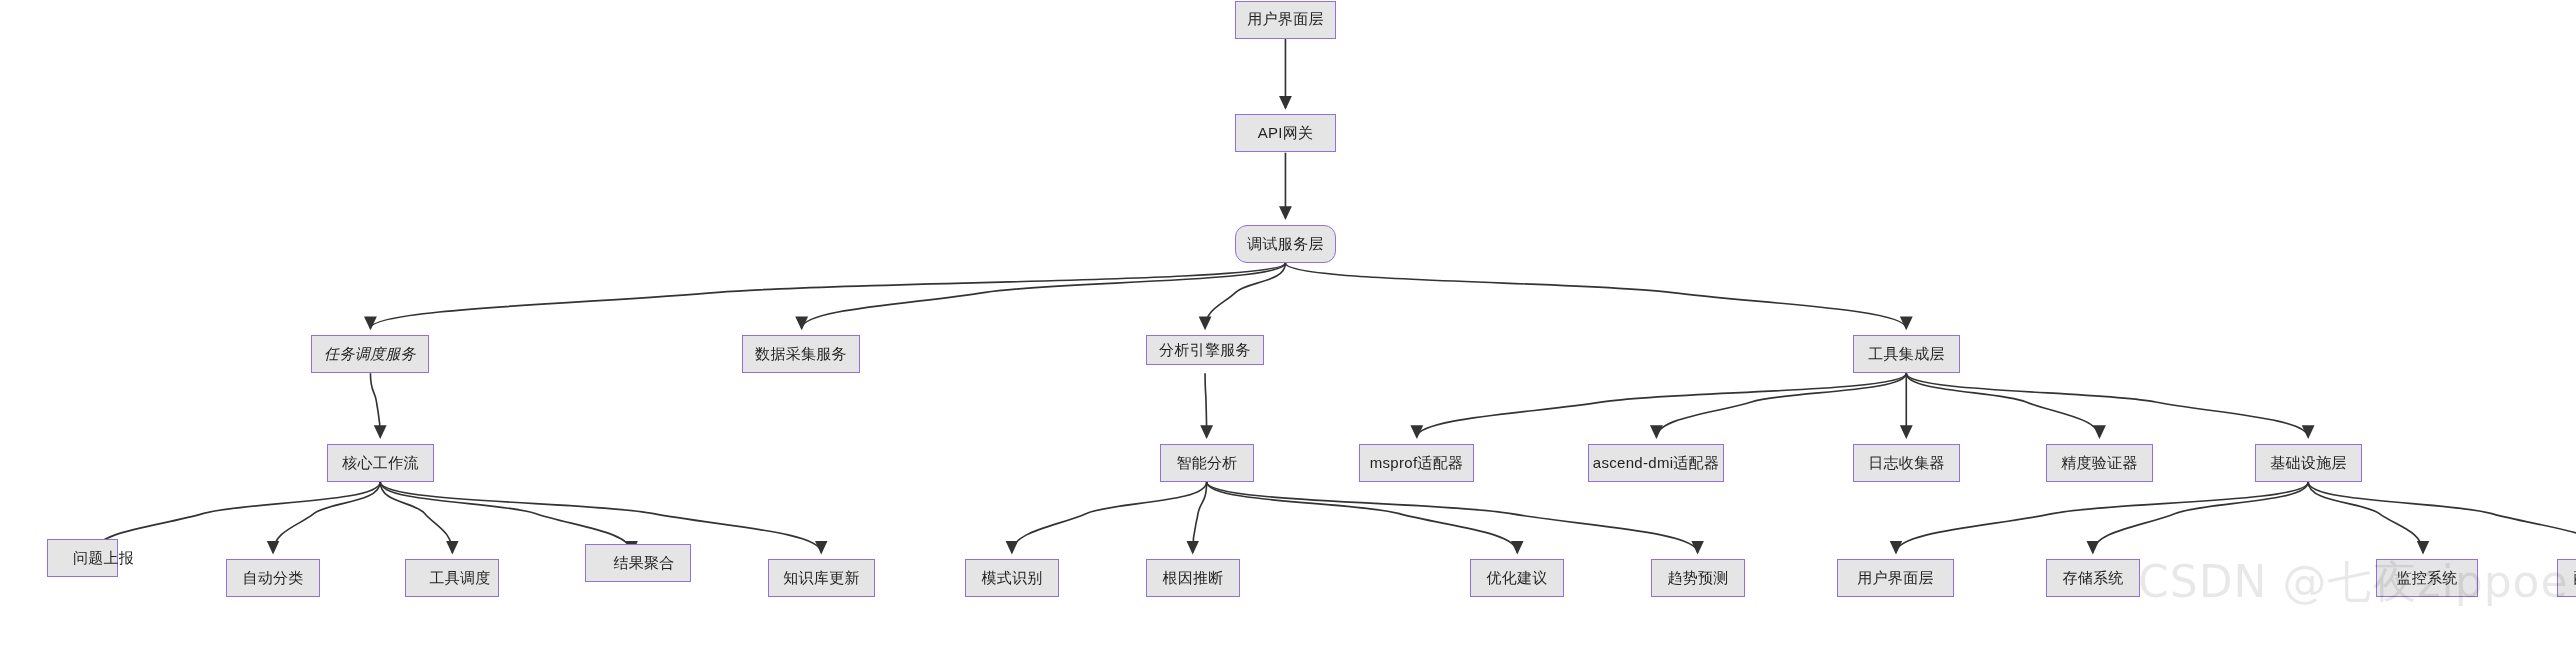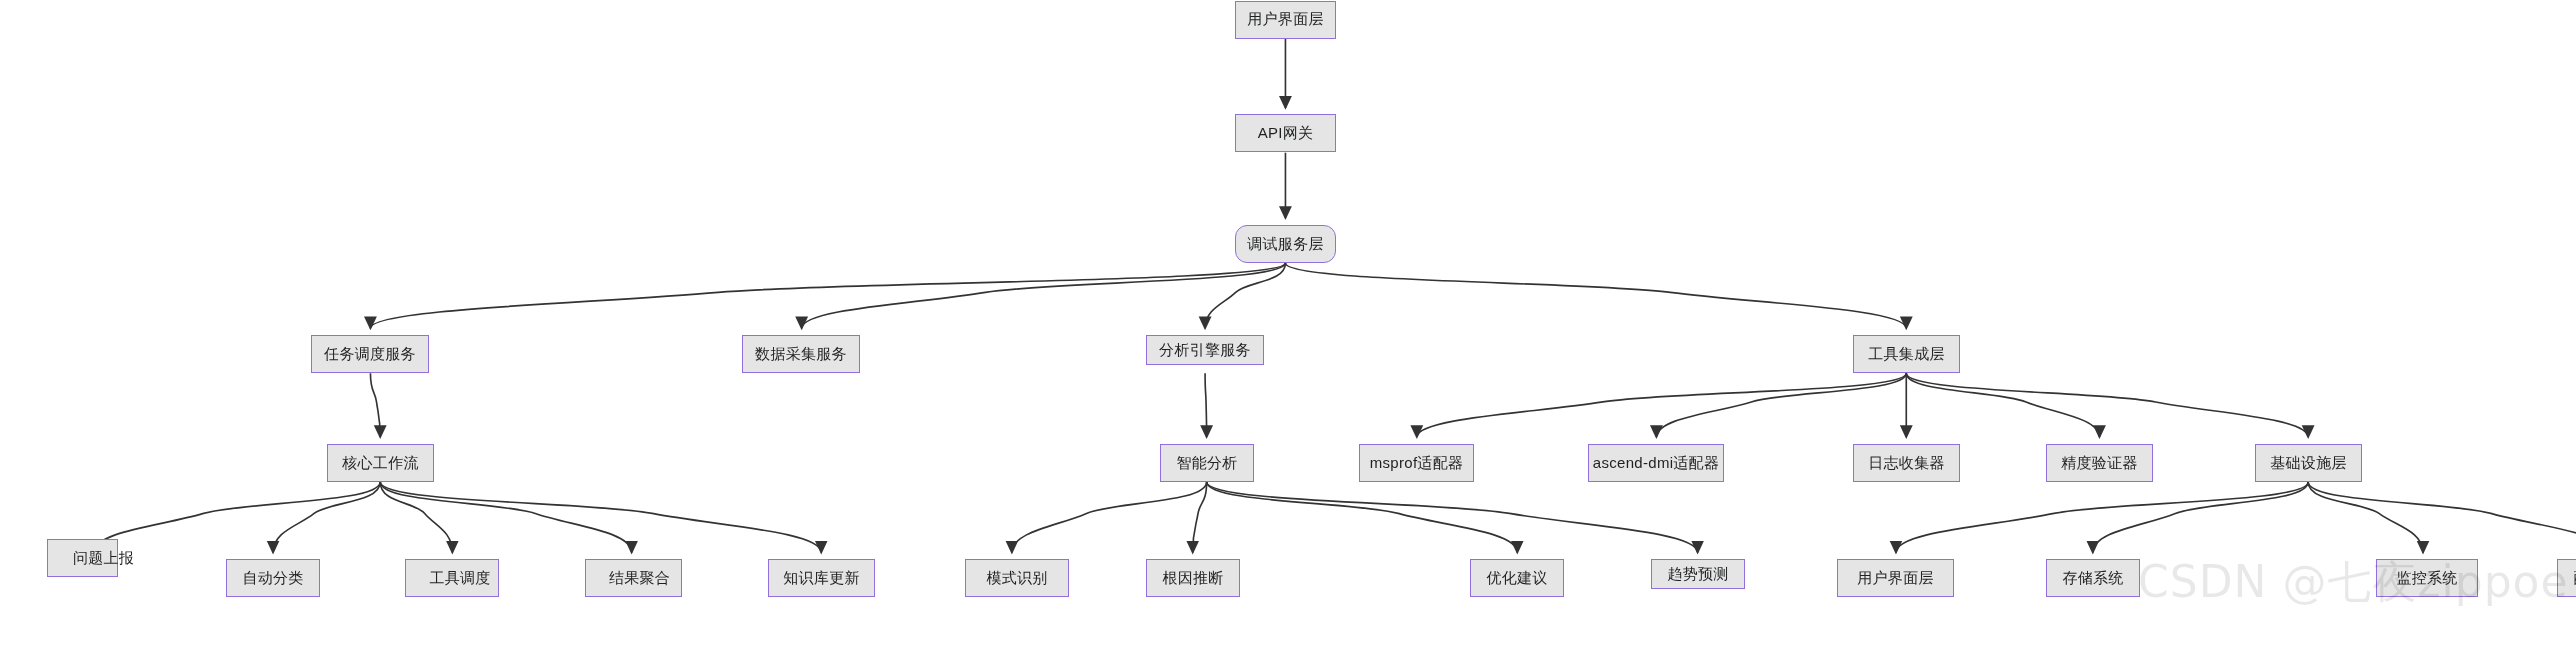--- a/index.html
+++ b/index.html
@@ -108,21 +108,21 @@
   <div id="node-group">
       <div class="node" style="left: 1235px; top: 0.5px; width: 101px; height: 38px;">
         <span class="node-label">用户界面层</span>
       </div>
       <div class="node" style="left: 1235px; top: 114px; width: 101px; height: 38px;">
         <span class="node-label">API网关</span>
       </div>
       <div class="node" style="left: 1235px; top: 225px; width: 101px; height: 38px; border-radius: 12px;">
         <span class="node-label">调试服务层</span>
       </div>
-      <div class="node" style="left: 311px; top: 335px; width: 118px; height: 38px;">
+      <div class="node" style="left: 311px; top: 335px; width: 118px; height: 38px; font-style: italic;">
         <span class="node-label">任务调度服务</span>
       </div>
       <div class="node" style="left: 742px; top: 335px; width: 118px; height: 38px;">
         <span class="node-label">数据采集服务</span>
       </div>
       <div class="node" style="left: 1146px; top: 335px; width: 118px; height: 30px;">
         <span class="node-label">分析引擎服务</span>
       </div>
       <div class="node" style="left: 1853px; top: 335px; width: 107px; height: 38px;">
         <span class="node-label">工具集成层</span>
@@ -150,36 +150,36 @@
       </div>
       <div class="node" style="left: 47px; top: 539px; width: 71px; height: 38px; padding-left: 42px;">
         <span class="node-label">问题上报</span>
       </div>
       <div class="node" style="left: 226px; top: 559px; width: 94px; height: 38px;">
         <span class="node-label">自动分类</span>
       </div>
       <div class="node" style="left: 405px; top: 559px; width: 94px; height: 38px; padding-left: 16px;">
         <span class="node-label">工具调度</span>
       </div>
-      <div class="node" style="left: 585px; top: 559px; width: 97px; height: 38px; padding-left: 12px;">
+      <div class="node" style="left: 585px; top: 544px; width: 106px; height: 38px; padding-left: 12px;">
         <span class="node-label">结果聚合</span>
       </div>
       <div class="node" style="left: 768px; top: 559px; width: 107px; height: 38px;">
         <span class="node-label">知识库更新</span>
       </div>
-      <div class="node" style="left: 965px; top: 559px; width: 104px; height: 38px;">
+      <div class="node" style="left: 965px; top: 559px; width: 94px; height: 38px;">
         <span class="node-label">模式识别</span>
       </div>
       <div class="node" style="left: 1146px; top: 559px; width: 94px; height: 38px; font-family: Liberation Serif, serif;">
         <span class="node-label">根因推断</span>
       </div>
       <div class="node" style="left: 1470px; top: 559px; width: 94px; height: 38px;">
         <span class="node-label">优化建议</span>
       </div>
-      <div class="node" style="left: 1651px; top: 559px; width: 94px; height: 30px;">
+      <div class="node" style="left: 1651px; top: 559px; width: 94px; height: 38px;">
         <span class="node-label">趋势预测</span>
       </div>
       <div class="node" style="left: 1837px; top: 559px; width: 117px; height: 38px;">
         <span class="node-label">用户界面层</span>
       </div>
       <div class="node" style="left: 2046px; top: 559px; width: 94px; height: 38px;">
         <span class="node-label">存储系统</span>
       </div>
       <div class="node" style="left: 2376px; top: 559px; width: 102px; height: 38px;">
         <span class="node-label">监控系统</span>

